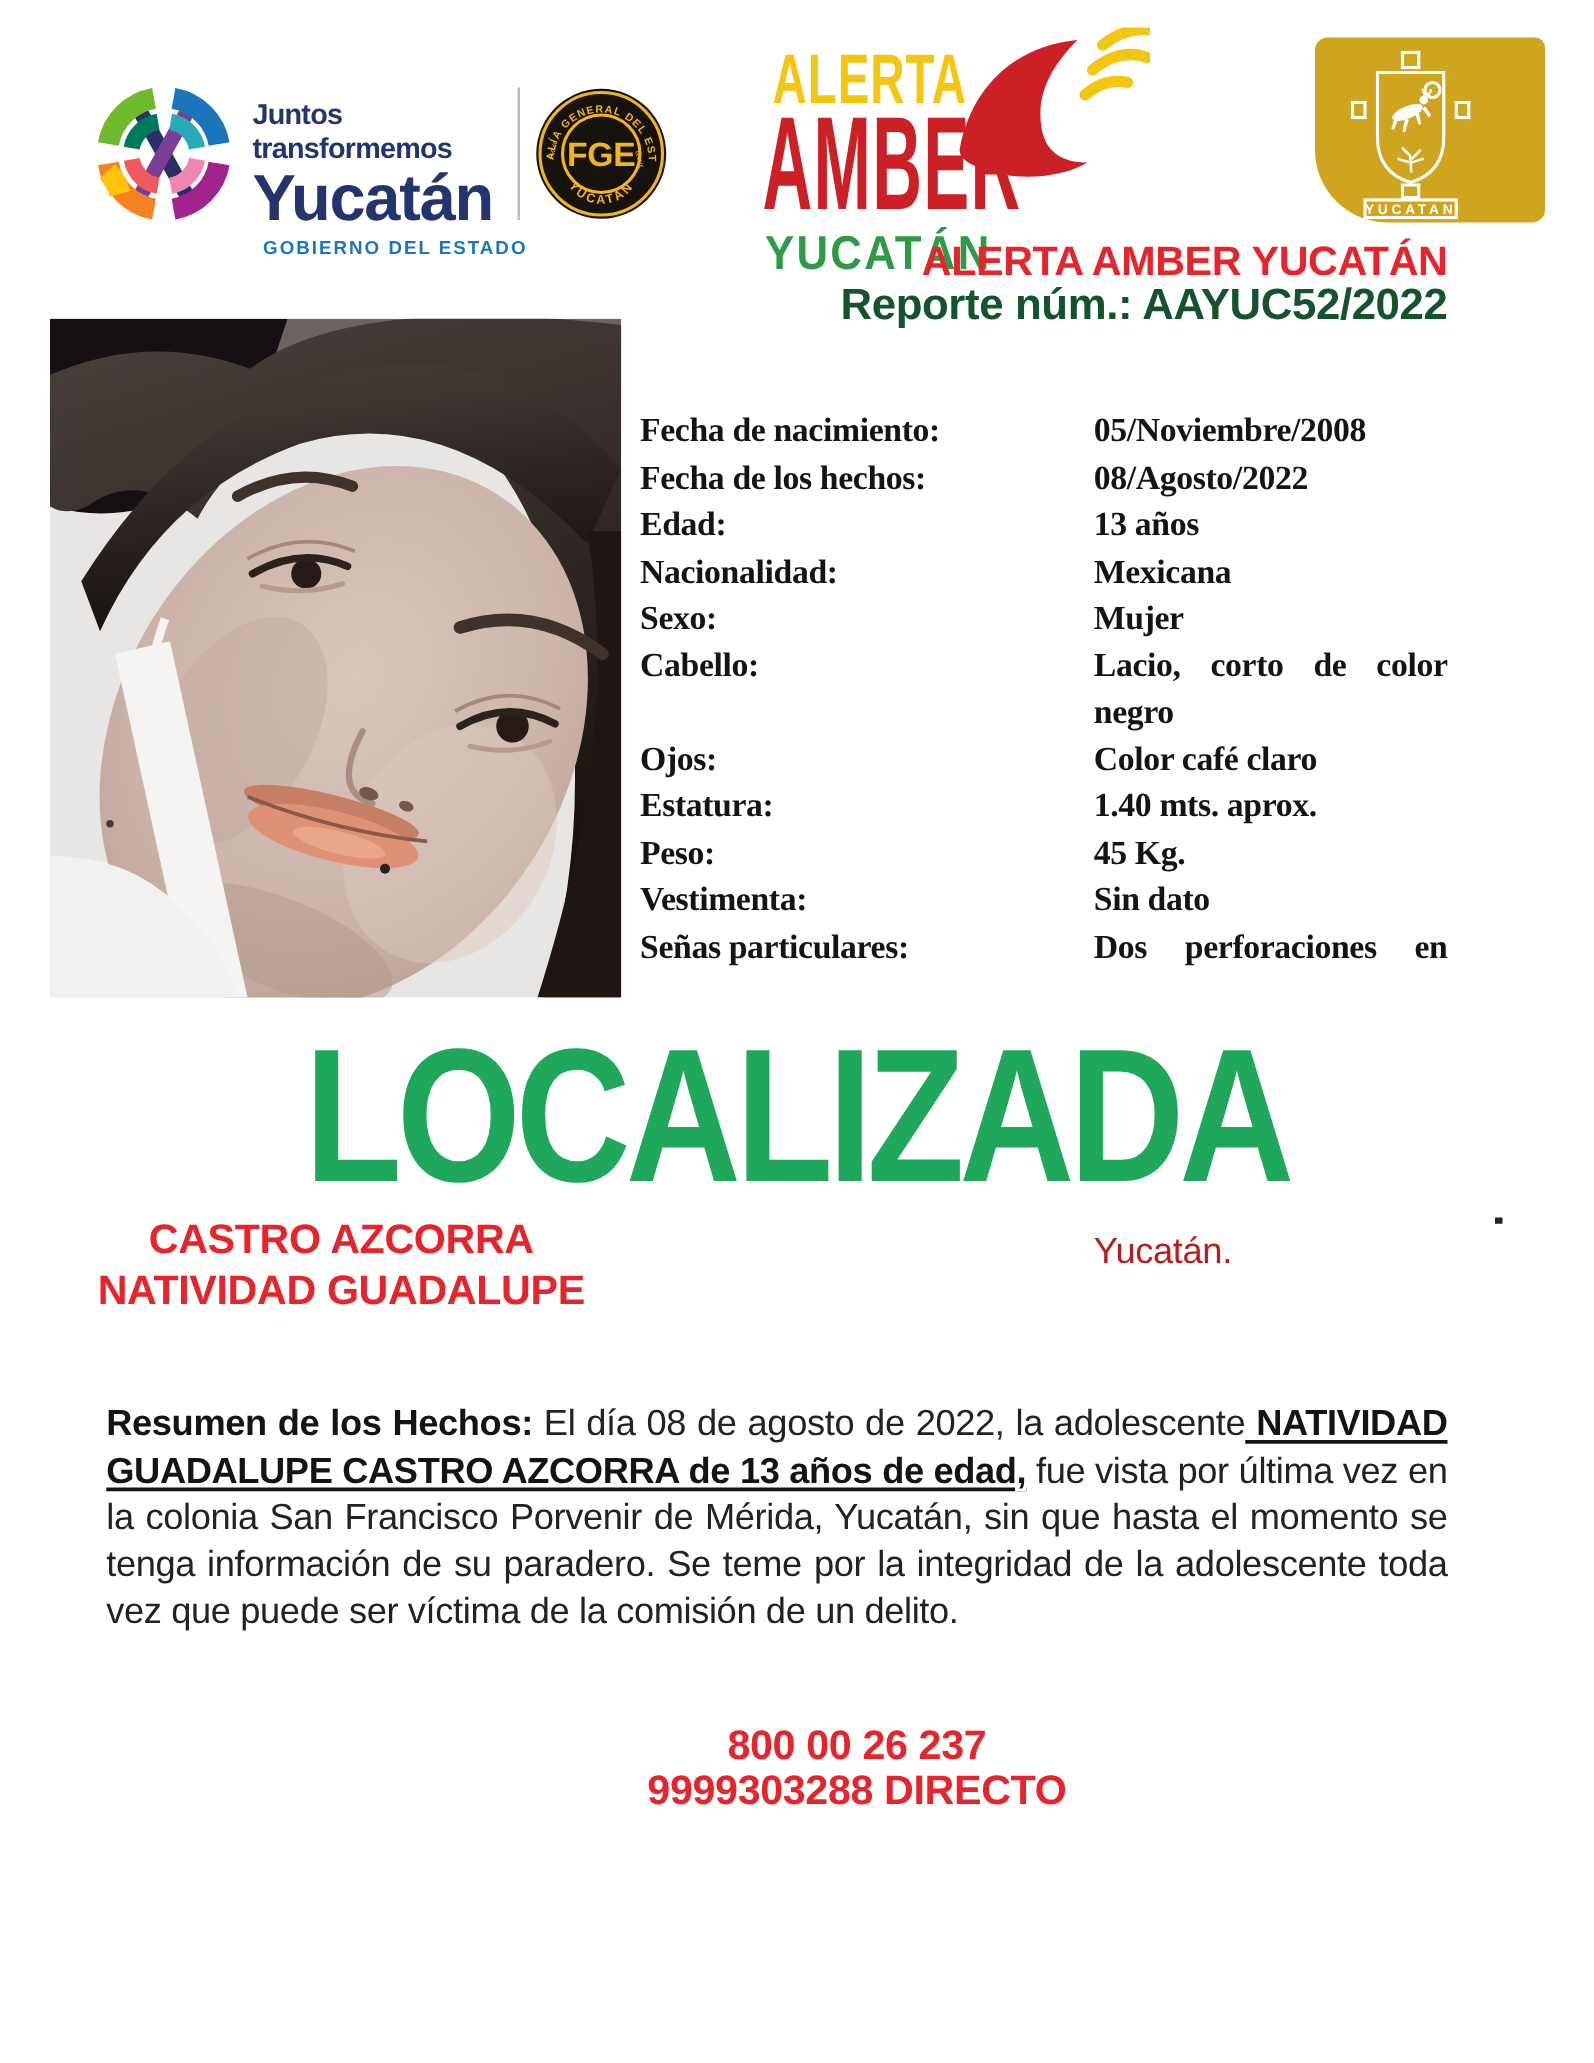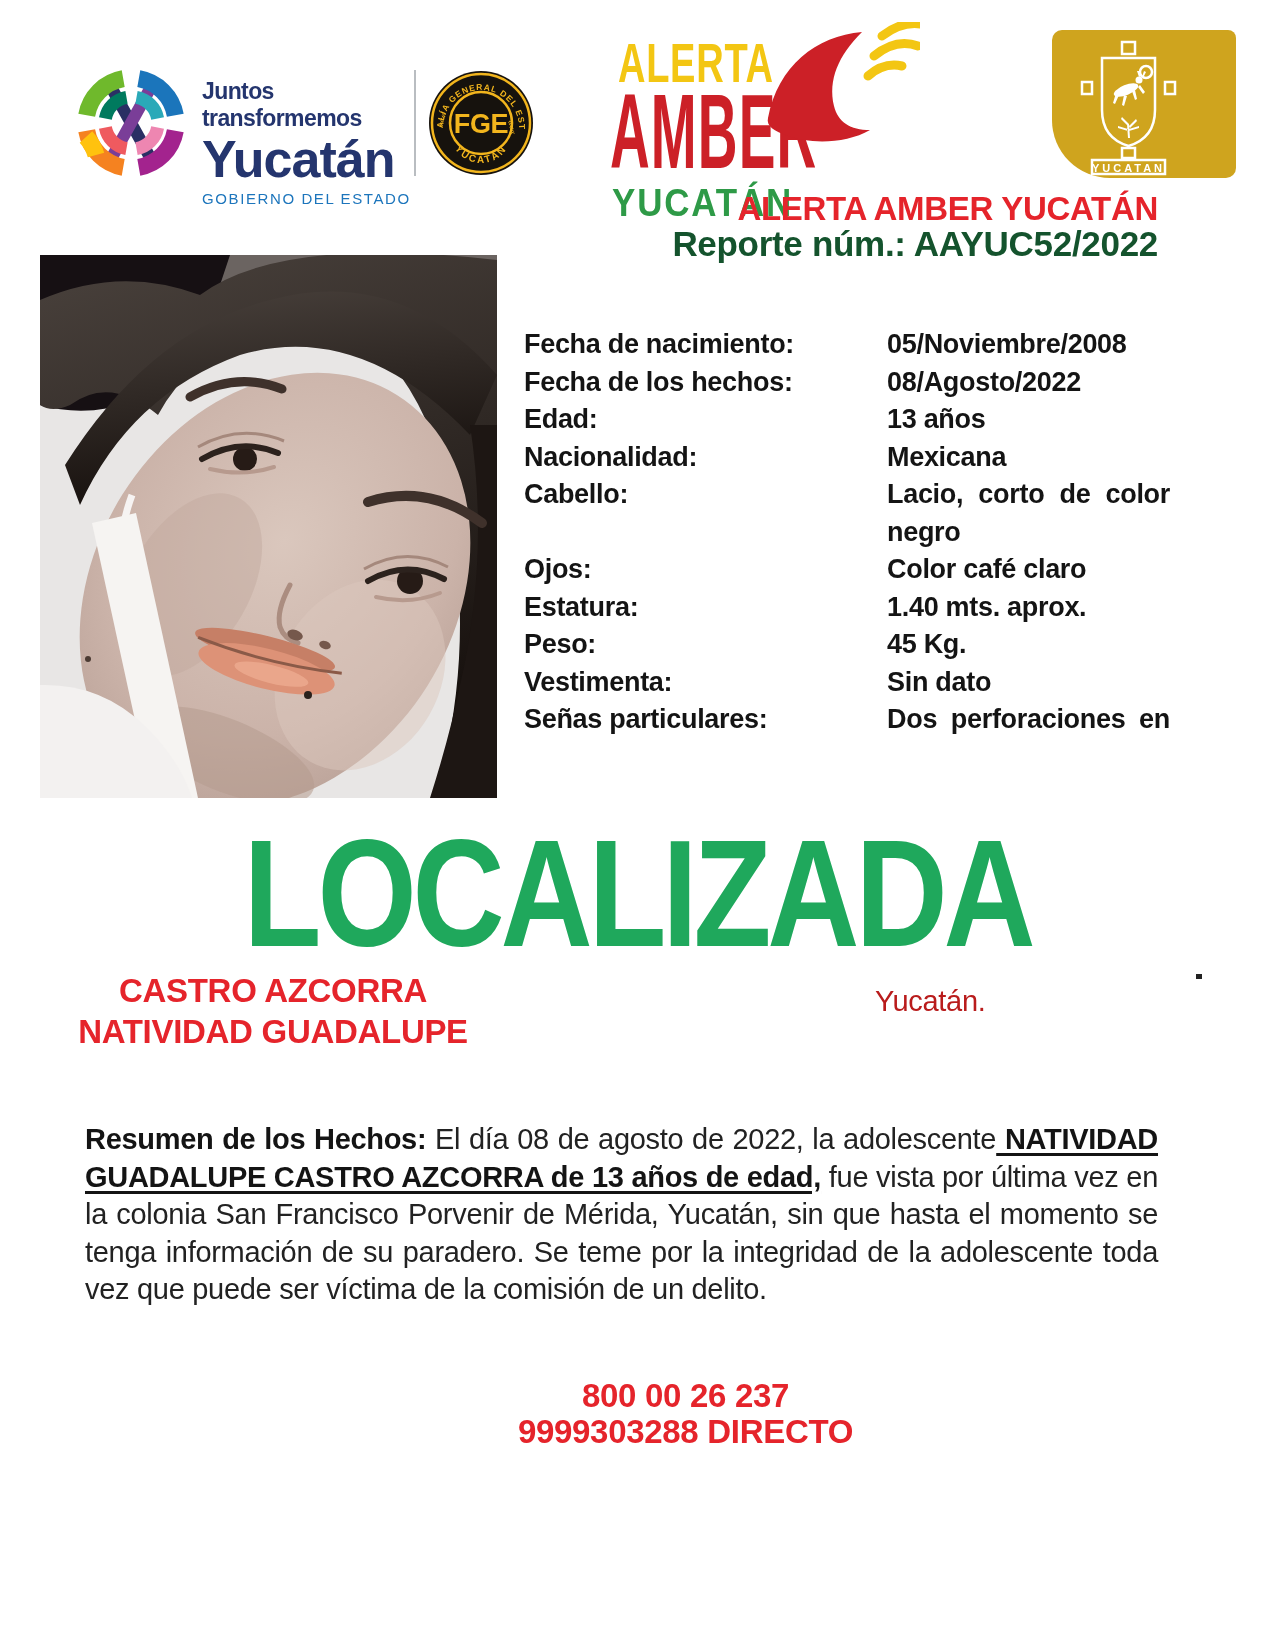--- a/index.html
+++ b/index.html
@@ -6,40 +6,40 @@
   .page{
     position:relative;width:1275px;height:1650px;background:#ffffff;
     font-family:"Liberation Sans",sans-serif;color:#1a1a1a;overflow:hidden;
     letter-spacing:-0.3px;
   }
   
   .gov-emblem{position:absolute;left:66px;top:56px;width:132px;height:134px;}
   .gov-text{position:absolute;left:202px;top:78px;width:220px;}
   .gov-tagline{font-size:23px;font-weight:700;color:var(--navy);letter-spacing:-0.6px;}
   .gov-name{font-size:52px;font-weight:700;color:var(--navy);letter-spacing:-1px;line-height:54px;margin-top:0px;}
-  .gov-sub{font-size:15px;font-weight:400;color:var(--gov_blue);letter-spacing:1.6px;margin-top:4px;}
+  .gov-sub{font-size:15px;font-weight:700;color:var(--gov_blue);letter-spacing:1.6px;margin-top:4px;text-align:right;}
   .header-divider{position:absolute;left:414px;top:70px;width:2px;height:106px;background:#b9bdc1;}
   .fge-badge{position:absolute;left:428px;top:70px;width:106px;height:106px;}
   .amber-logo{position:absolute;left:598px;top:22px;width:330px;height:200px;}
   .amber-w1{position:absolute;left:20px;top:8px;font-size:56px;font-weight:700;color:var(--amber_yellow);
     transform:scaleX(.68);transform-origin:left;letter-spacing:1px;}
   .amber-w2{position:absolute;left:12px;top:56px;font-size:106px;font-weight:700;color:var(--amber_red);
     transform:scaleX(.52);transform-origin:left;letter-spacing:2px;line-height:106px;}
   .amber-w3{position:absolute;left:14px;top:160px;font-size:38px;font-weight:700;color:var(--amber_green);
     transform:scaleX(.92);transform-origin:left;letter-spacing:2px;}
   .amber-horn{position:absolute;left:152px;top:0px;width:170px;height:125px;}
   .gold-crest{position:absolute;left:1052px;top:30px;width:184px;height:148px;background:var(--gold);
     border-radius:10px 8px 10px 58px;}
   
   .red-title{position:absolute;right:117px;top:190px;font-size:33px;font-weight:700;color:var(--red);}
   .report-num{position:absolute;right:117px;top:224px;font-size:35px;font-weight:700;color:#14532d;}
   
   .photo{position:absolute;left:40px;top:255px;width:457px;height:543px;}
   
-  .details{position:absolute;left:524px;top:326px;width:646px;}
+  .details{position:absolute;left:512px;top:326px;width:646px;font-family:Liberation Serif, serif;}
   .detail-row{display:flex;align-items:flex-start;}
   .detail-label{flex:0 0 363px;font-size:27px;font-weight:700;line-height:37.5px;color:#141414;}
   .detail-value{flex:1;font-size:27px;font-weight:700;line-height:37.5px;color:#141414;text-align:justify;}
   .detail-row:last-child .detail-value{text-align:justify;text-align-last:justify;}
   
   .status-text{position:absolute;left:0;top:818px;width:100%;height:150px;line-height:150px;text-align:center;
     font-size:152px;font-weight:700;letter-spacing:-5px;color:var(--green);transform:scaleX(.84);}
   .person-name{position:absolute;left:58px;top:970px;width:430px;text-align:center;font-size:33px;
     font-weight:700;line-height:41px;color:var(--red);}
   .location-note{position:absolute;left:875px;top:985px;font-size:29px;font-weight:400;color:#b91c1c;}
@@ -198,20 +198,24 @@
       <div class="detail-row">
         <span class="detail-label">Edad:</span>
         <span class="detail-value">13 años</span>
       </div>
 
       <div class="detail-row">
         <span class="detail-label">Nacionalidad:</span>
         <span class="detail-value">Mexicana</span>
       </div>
 
+      <div class="detail-row">
+        <span class="detail-label">Sexo:</span>
+        <span class="detail-value">Mujer</span>
+      </div>
 
       <div class="detail-row">
         <span class="detail-label">Cabello:</span>
         <span class="detail-value">Lacio, corto de color negro</span>
       </div>
 
       <div class="detail-row">
         <span class="detail-label">Ojos:</span>
         <span class="detail-value">Color café claro</span>
       </div>

